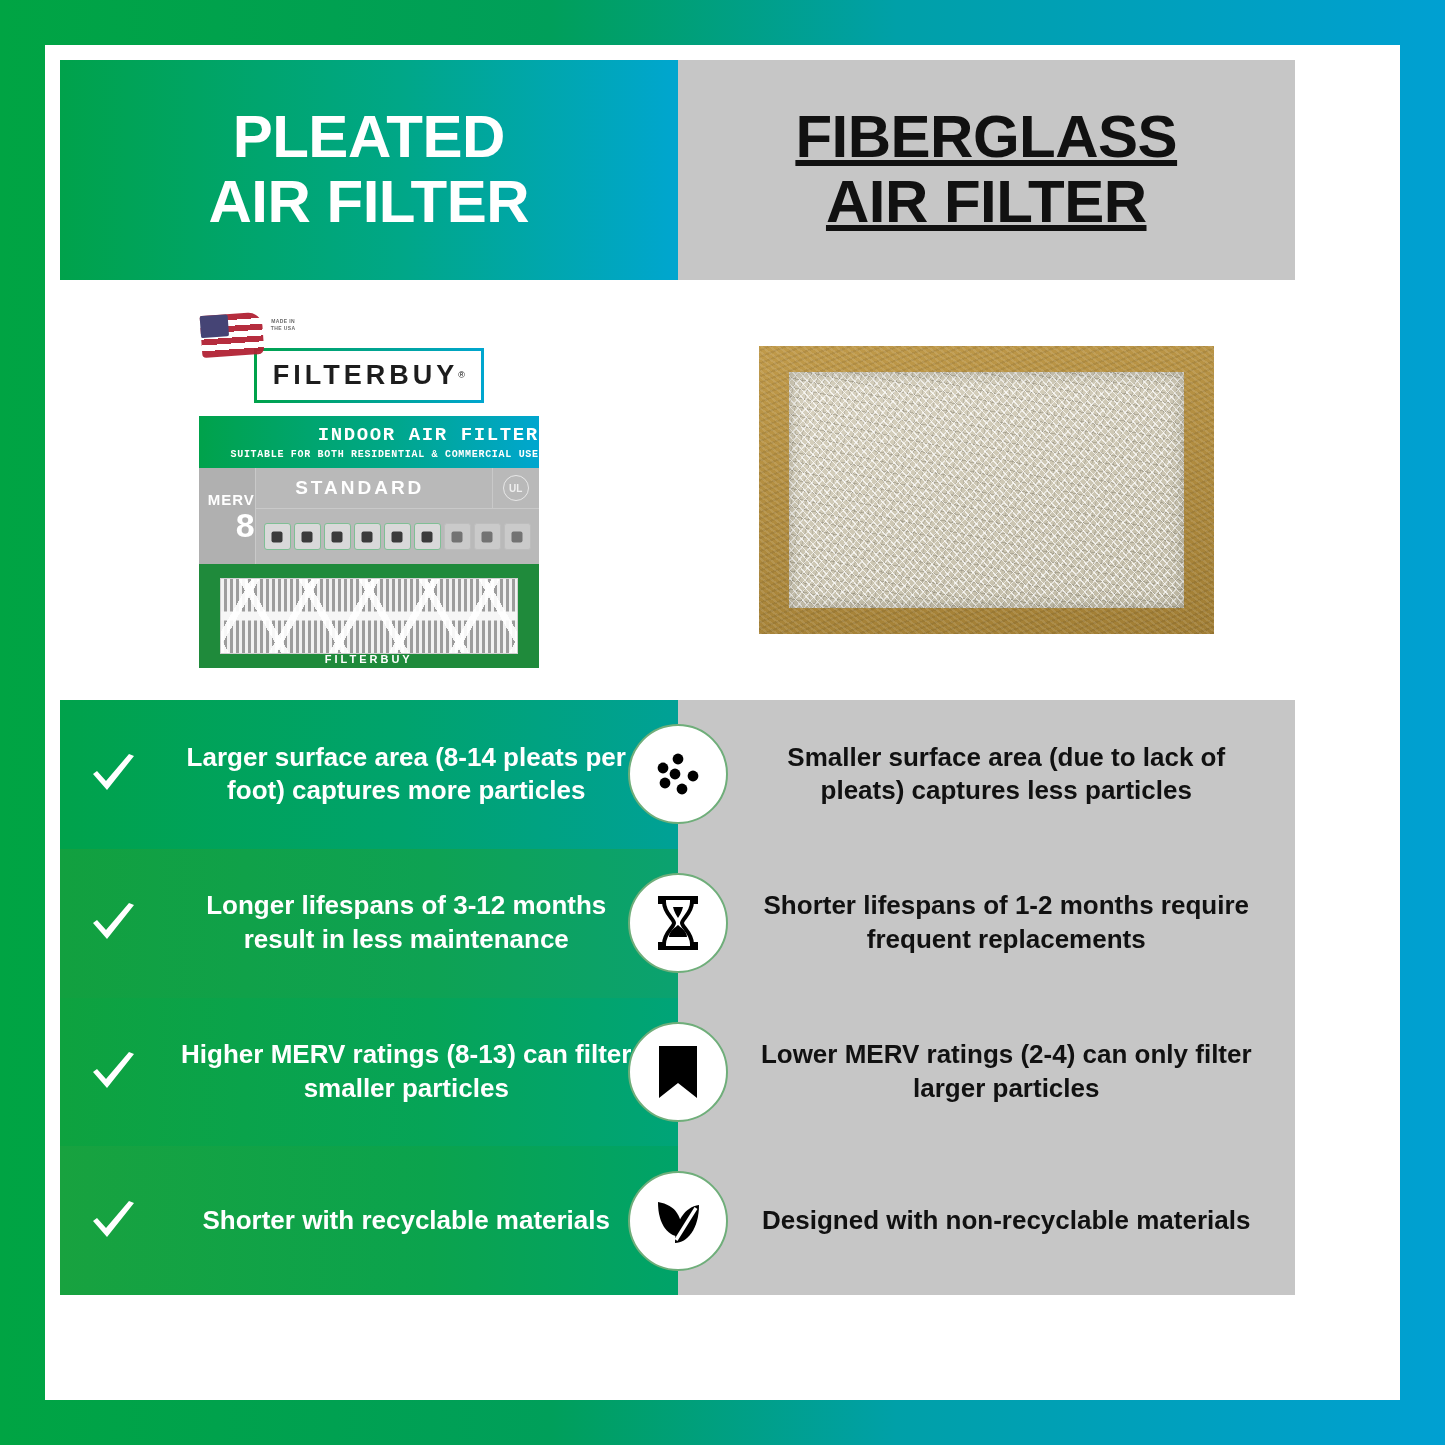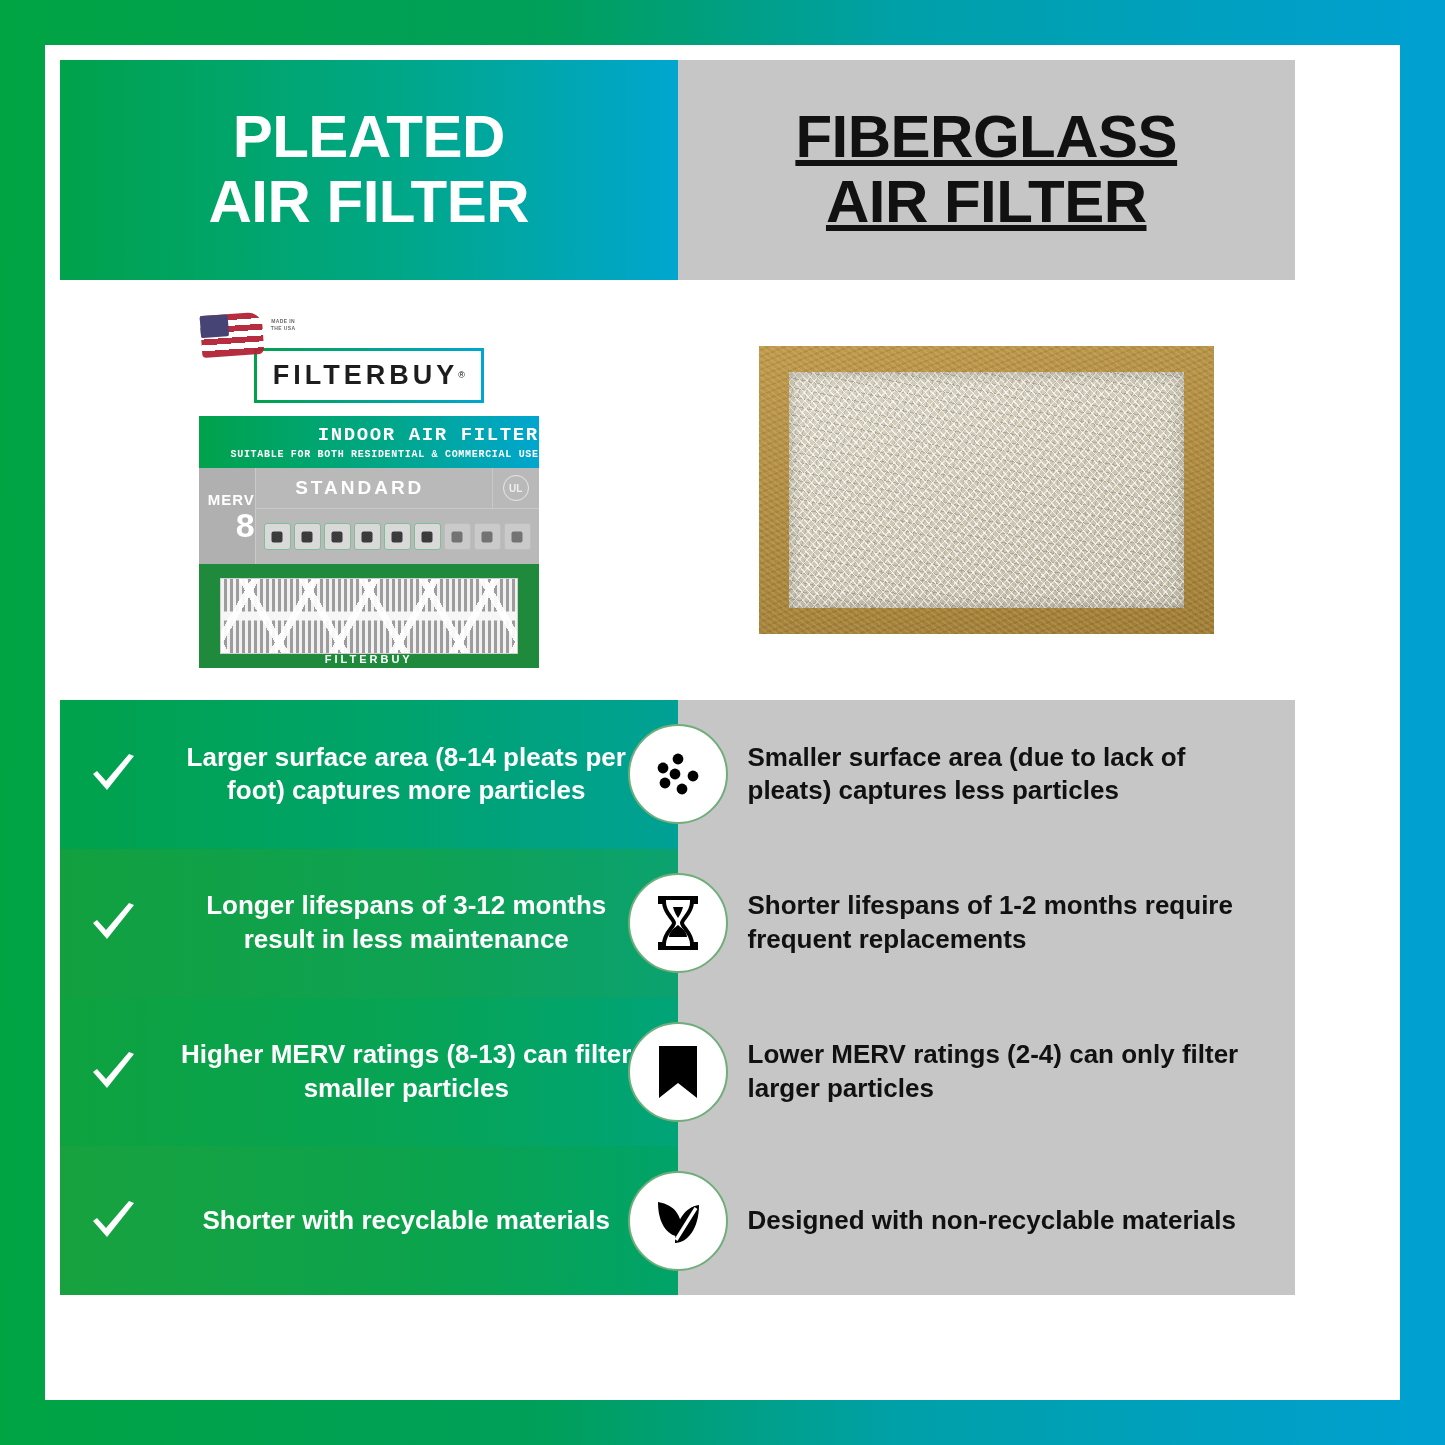--- a/index.html
+++ b/index.html
@@ -252,20 +252,21 @@
   .check svg{display:block;}
   .ltext{
     flex:1;
     color:#ffffff;
     font-size:26px;font-weight:bold;line-height:1.3;
     text-align:center;
   }
   .rtext{
     color:#111111;
     font-size:26px;font-weight:bold;line-height:1.3;
+    text-align:center;
     width:100%;
   }
   .cicon{
     position:absolute;
     left:50%;top:50%;
     transform:translate(-50%,-50%);
     width:96px;height:96px;
     border-radius:50%;
     background:#ffffff;
     border:2px solid #6fae7a;

